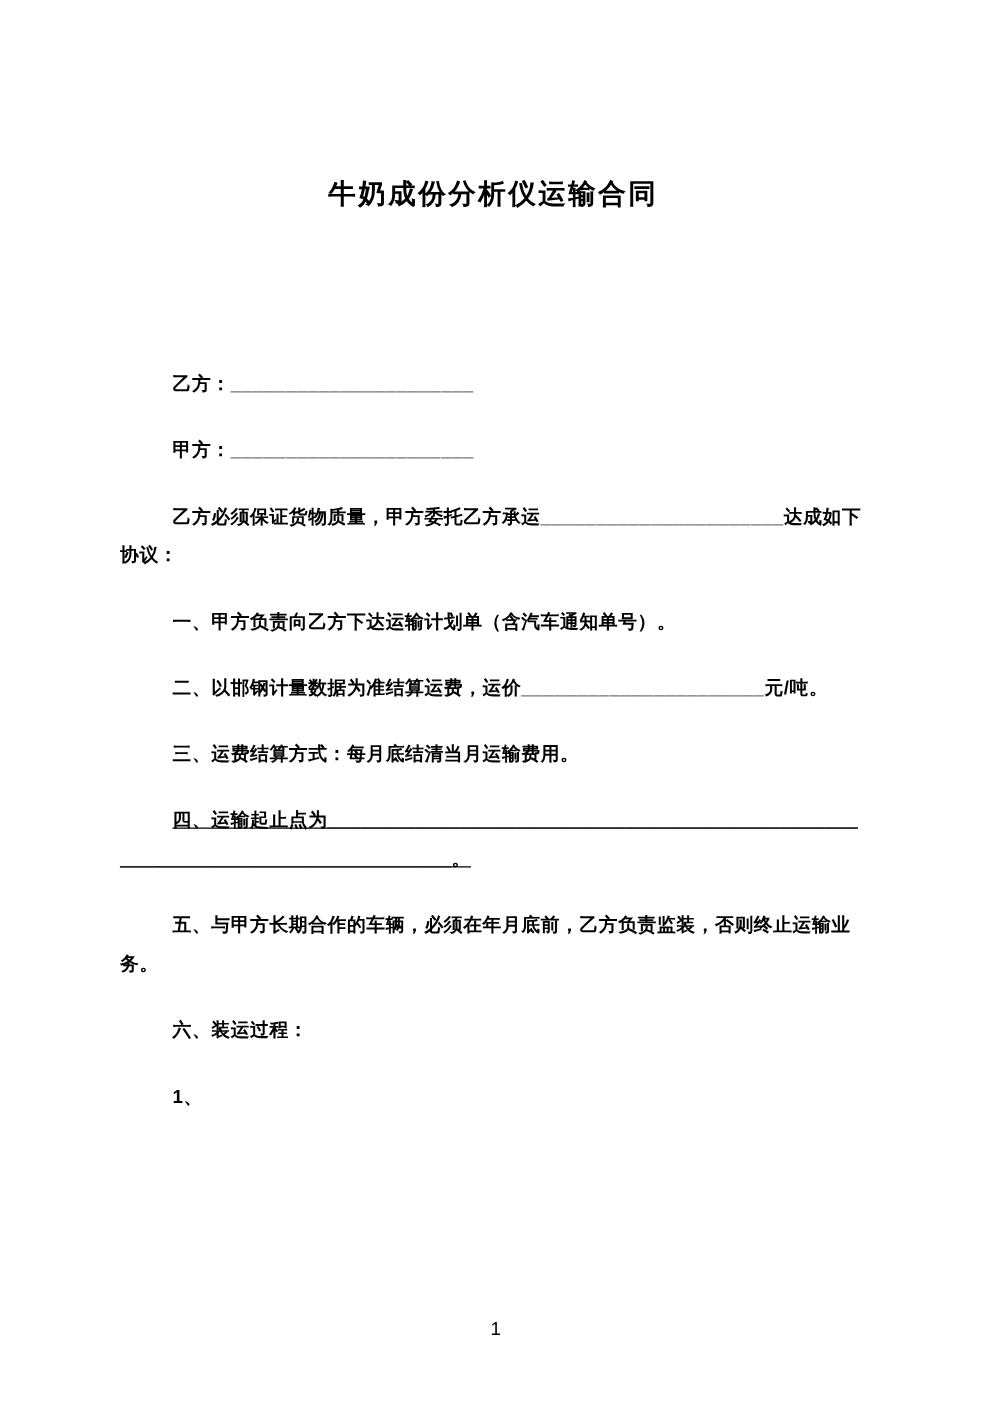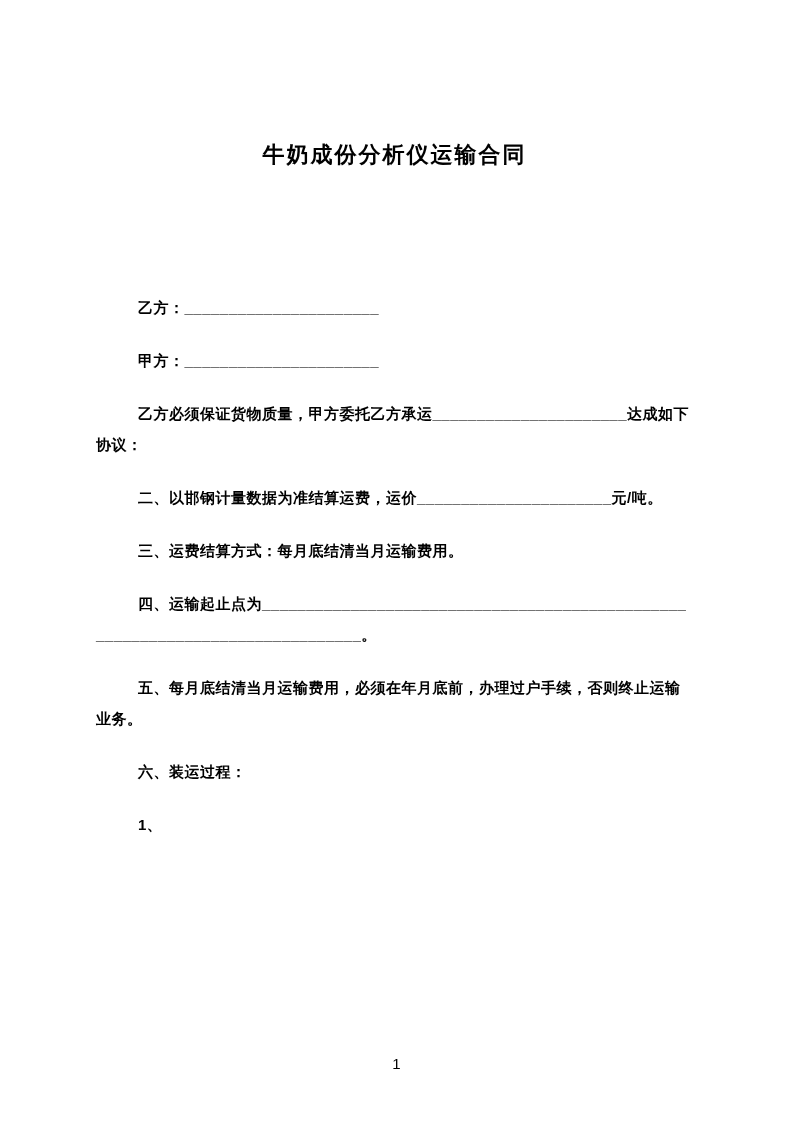--- a/index.html
+++ b/index.html
@@ -26,20 +26,21 @@
   .para {
     font-size: 15px;
     font-weight: bold;
     line-height: 31px;
     margin-bottom: 22px;
     text-indent: 42px;
     letter-spacing: 0.5px;
   }
   .para.blank-long {
     word-break: break-all;
+    text-decoration: underline;
   }
   .page-number {
     position: absolute;
     bottom: 50px;
     left: 0;
     right: 0;
     text-align: center;
     font-size: 15px;
     font-weight: normal;
   }
@@ -50,28 +51,29 @@
 <div class="page">
   <div class="content">
     <h1 class="doc-title">牛奶成份分析仪运输合同</h1>
 
     <p class="para">乙方：______________________</p>
 
     <p class="para">甲方：______________________</p>
 
     <p class="para">乙方必须保证货物质量，甲方委托乙方承运______________________达成如下协议：</p>
 
+    <p class="para">一、甲方负责向乙方下达运输计划单（含汽车通知单号）。</p>
 
     <p class="para">二、以邯钢计量数据为准结算运费，运价______________________元/吨。</p>
 
     <p class="para">三、运费结算方式：每月底结清当月运输费用。</p>
 
     <p class="para blank-long">四、运输起止点为______________________________________________________________________________。</p>
 
-    <p class="para">五、每月底结清当月运输费用，必须在年月底前，办理过户手续，否则终止运输业务。</p>
+    <p class="para">五、与甲方长期合作的车辆，必须在年月底前，乙方负责监装，否则终止运输业务。</p>
 
     <p class="para">六、装运过程：</p>
 
     <p class="para">1、</p>
 
 
   </div>
 
   <div class="page-number">1</div>
 </div>

